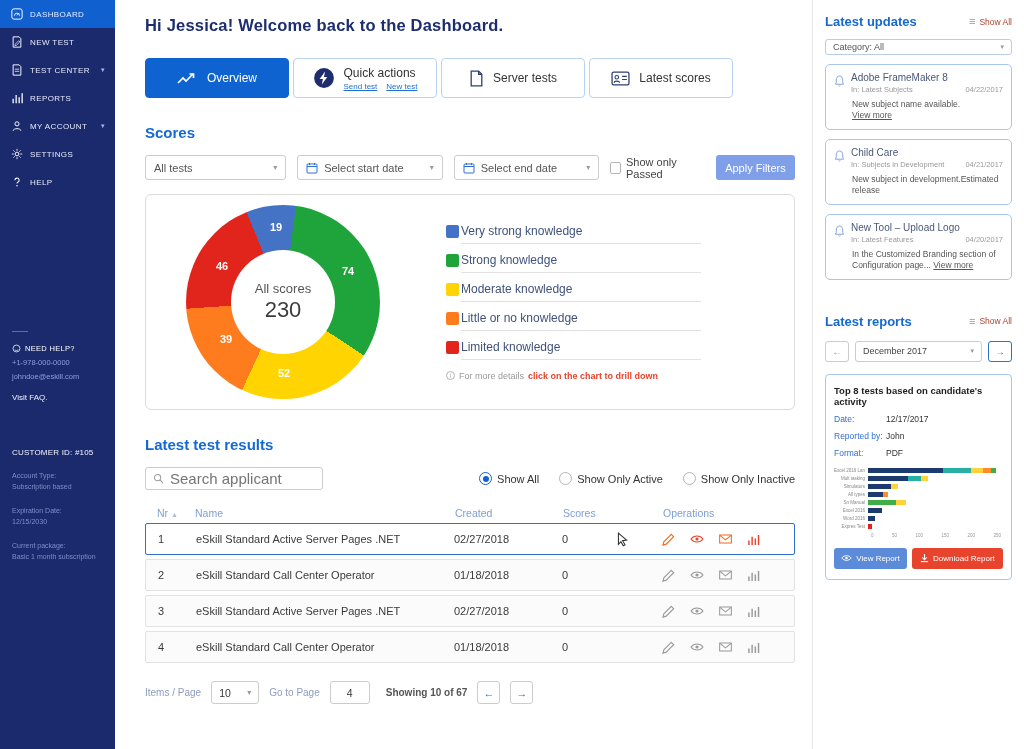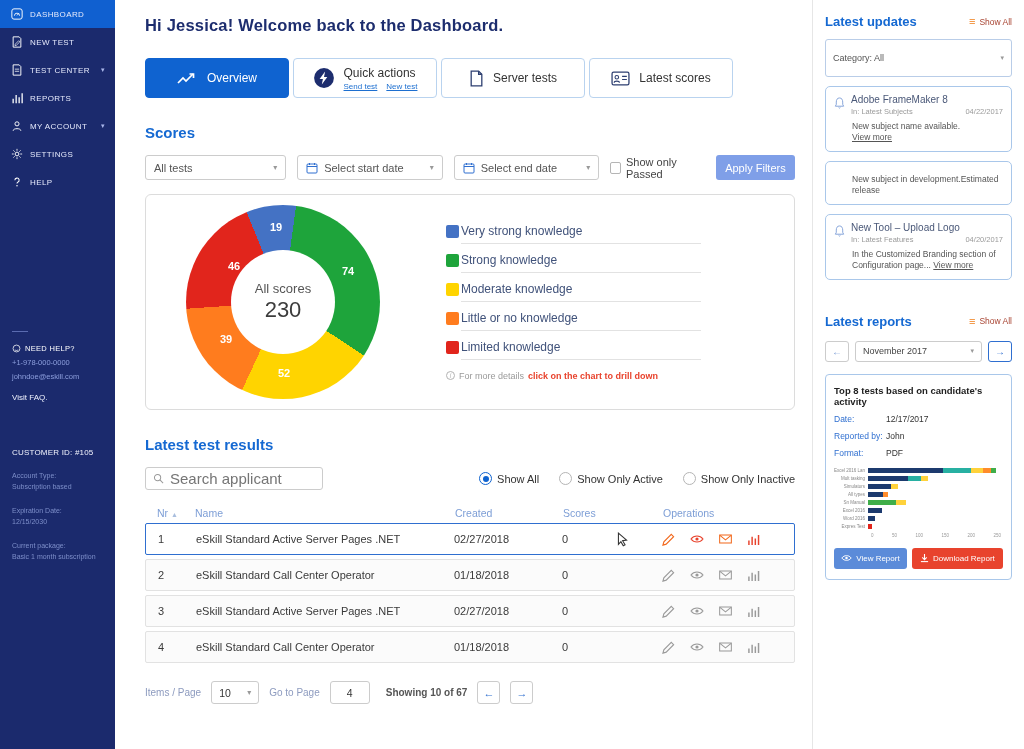--- a/index.html
+++ b/index.html
@@ -45,21 +45,21 @@
   .checkbox { width:12px; height:12px; border:1px solid #b5b5b5; border-radius:2px; background:#fff; cursor:pointer; }
   .apply-btn { margin-left:auto; width:90px; height:25px; background:#7f9fe8; color:#fff; font-size:11px; border:none; border-radius:3px; cursor:pointer; }
 
   .chart-card { margin-top:14px; height:216px; border:1px solid #dcdcdc; border-radius:6px; display:flex; align-items:center; padding:0 26px 0 40px; }
   .donut-wrap { position:relative; width:194px; height:194px; flex:none; }
   .donut { width:194px; height:194px; border-radius:50%; }
   .donut-hole { position:absolute; left:50%; top:50%; transform:translate(-50%,-50%); width:104px; height:104px; background:#fff; border-radius:50%; display:flex; flex-direction:column; align-items:center; justify-content:center; gap:1px; }
   .donut-hole .lab { font-size:13px; color:#555; }
   .donut-hole .val { font-size:22px; color:#3c3c3c; }
   .donut-val { position:absolute; color:#fff; font-size:11px; font-weight:bold; }
-  .dv-0 { left:84px; top:16px; } .dv-1 { left:156px; top:60px; } .dv-2 { left:92px; top:162px; } .dv-3 { left:34px; top:128px; } .dv-4 { left:42px; top:55px; }
+  .dv-0 { left:84px; top:16px; } .dv-1 { left:156px; top:60px; } .dv-2 { left:92px; top:162px; } .dv-3 { left:34px; top:128px; } .dv-4 { left:30px; top:55px; }
 
   .legend { margin-left:66px; flex:1; max-width:255px; }
   .legend-row { display:flex; align-items:flex-start; gap:2px; margin-bottom:9px; }
   .legend-swatch { width:13px; height:13px; border-radius:2px; flex:none; margin-top:1px; }
   .legend-label { flex:1; font-size:12px; color:#40527a; border-bottom:1px solid #e2e2e2; padding-bottom:5px; }
   .chart-note { display:flex; gap:4px; font-size:9px; color:#9a9a9a; margin-top:11px; }
   .info-i { width:9px; height:9px; border:1px solid #b3b3b3; border-radius:50%; color:#b3b3b3; font-size:6.5px; display:flex; align-items:center; justify-content:center; font-style:italic; flex:none; }
   .chart-note .link { color:#e8432d; font-weight:bold; cursor:pointer; }
 
   .search-row { display:flex; align-items:center; margin-top:14px; }
@@ -91,21 +91,21 @@
   .pg-input { width:40px; height:23px; border:1px solid #ccc; border-radius:3px; text-align:center; font-size:10.5px; color:#333; font-family:"Liberation Sans",sans-serif; }
   .pg-showing { color:#555; font-weight:bold; margin-left:6px; }
   .pg-btn { width:23px; height:23px; border:1px solid #ccc; border-radius:3px; background:#fff; color:#2f6fd0; font-size:11px; cursor:pointer; }
 
   
   .rightpanel { position:absolute; left:812px; top:0; width:212px; height:749px; border-left:1px solid #e6e6e6; background:#fff; padding:14px 12px 0; }
   .rp-header { display:flex; align-items:center; justify-content:space-between; }
   .rp-title { font-size:13px; color:#1569d2; font-weight:bold; }
   .show-all { display:flex; align-items:center; gap:4px; font-size:8.5px; color:#a84432; cursor:pointer; }
   .hamburger { color:#f07f1a; font-size:11px; line-height:1; }
-  .rp-select { margin-top:10px; height:38px; border:1px solid #b9cde8; border-radius:3px; display:flex; align-items:center; padding:0 7px; font-size:9px; color:#555; cursor:pointer; background:#fff; }
+  .rp-select { margin-top:10px; height:16px; border:1px solid #b9cde8; border-radius:3px; display:flex; align-items:center; padding:0 7px; font-size:9px; color:#555; cursor:pointer; background:#fff; }
   .rp-select .caret { margin-left:auto; color:#999; font-size:7px; }
 
   .update-card { margin-top:9px; border:1px solid #a9c7ea; border-radius:5px; padding:7px 8px; }
   .uc-top { display:flex; gap:6px; }
   .bell { color:#7d9ed6; flex:none; margin-top:1px; }
   .uc-right { flex:1; }
   .uc-title { font-size:10px; color:#4a5878; }
   .uc-meta-row { display:flex; justify-content:space-between; font-size:7.5px; color:#9a9a9a; margin-top:2px; }
   .uc-body { margin-top:5px; margin-left:18px; font-size:8.5px; color:#555; line-height:1.35; }
   .uc-link { text-decoration:underline; color:#555; cursor:pointer; }
@@ -575,20 +575,33 @@
           </div>
         </span>
       </div>
       <div class="uc-body">
         <span>New subject name available.</span><br>
         <span class="uc-link">View more</span>
       </div>
     </div>
 
     <div class="update-card">
+      <div class="uc-top">
+        <span class="bell"><svg width="11" height="12" viewBox="0 0 12 13">
+              <path d="M6 1C3.5 1 2.5 3 2.5 5.5V8L1.5 10h9L9.5 8V5.5C9.5 3 8.5 1 6 1z" fill="none" stroke="currentColor" stroke-width="1"></path>
+              <path d="M5 11.3a1.2 1.2 0 0 0 2 0" fill="none" stroke="currentColor" stroke-width="1"></path>
+            </svg></span>
+        <span class="uc-right">
+          <div class="uc-title">Child Care</div>
+          <div class="uc-meta-row">
+            <span>In: Subjects in Development</span>
+            <span>04/21/2017</span>
+          </div>
+        </span>
+      </div>
       <div class="uc-body">
         <span>New subject in development.Estimated release</span>
       </div>
     </div>
 
     <div class="update-card">
       <div class="uc-top">
         <span class="bell"><svg width="11" height="12" viewBox="0 0 12 13">
               <path d="M6 1C3.5 1 2.5 3 2.5 5.5V8L1.5 10h9L9.5 8V5.5C9.5 3 8.5 1 6 1z" fill="none" stroke="currentColor" stroke-width="1"></path>
               <path d="M5 11.3a1.2 1.2 0 0 0 2 0" fill="none" stroke="currentColor" stroke-width="1"></path>
@@ -611,21 +624,21 @@
       <span class="rp-title">Latest reports</span>
       <span class="show-all">
         <span class="hamburger">≡</span>
         <span>Show All</span>
       </span>
     </div>
 
     <div class="month-nav">
       <button class="mn-btn">←</button>
       <span class="mn-select">
-        <span>November 2017</span>
+        <span>December 2017</span>
         <span class="caret">▾</span>
       </span>
       <button class="mn-btn next">→</button>
     </div>
 
     <div class="report-card">
       <div class="rc-title">Top 8 tests based on candidate's activity</div>
       <div class="rc-field">
         <span class="rc-label">Date:</span>
         <span class="rc-value">12/17/2017</span>

